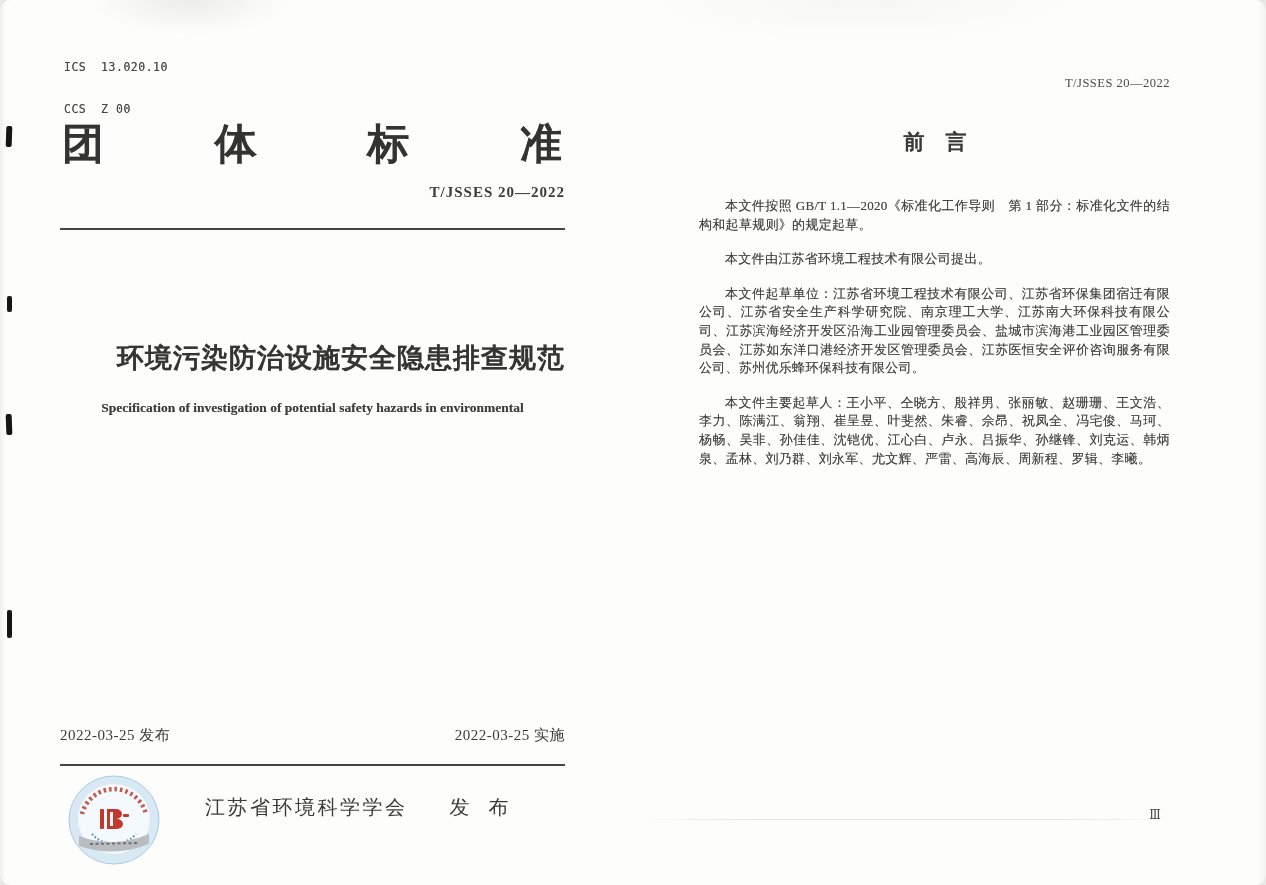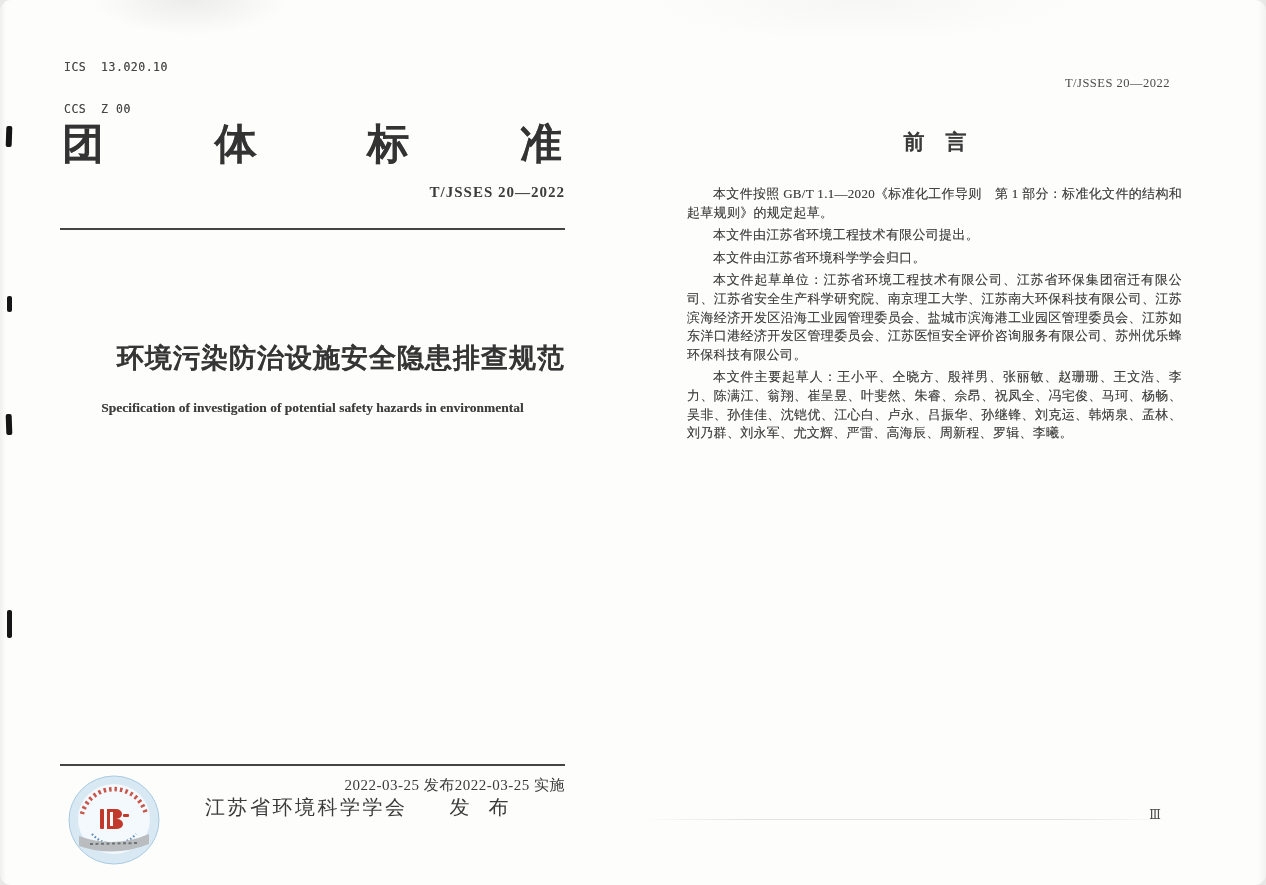--- a/index.html
+++ b/index.html
@@ -49,22 +49,22 @@
     font-family:Liberation Sans, sans-serif;
     font-weight:700;font-size:27px;letter-spacing:1px;color:#353535;
     text-shadow:0 0 .6px rgba(50,50,50,.5);
   }
   .title-en{
     left:45px;top:397px;width:535px;text-align:center;
     font-weight:700;font-size:13.5px;line-height:21px;color:#3d3d3d;
     text-shadow:0 0 .4px rgba(60,60,60,.5);
   }
   .dates-row{
-    left:60px;top:776px;width:505px;
-    display:flex;justify-content:flex-end;
+    left:60px;top:726px;width:505px;
+    display:flex;justify-content:space-between;
     font-size:15px;color:#3b3b3b;letter-spacing:.5px;
   }
   .publisher-row{
     left:205px;top:794px;
     display:flex;gap:42px;align-items:center;
     font-size:20px;color:#3b3b3b;
   }
   .publisher-name{letter-spacing:2.5px;}
   .publish-label{letter-spacing:7px;}
   .seal{left:66px;top:774px;}
@@ -78,21 +78,21 @@
     font-family:Liberation Serif, serif;
     font-weight:700;font-size:21px;color:#3a3a3a;
     text-shadow:0 0 .5px rgba(60,60,60,.5);
   }
   .foreword-body{
     left:683px;top:181px;width:503px;
     font-size:13px;line-height:18.6px;letter-spacing:.3px;
     text-align:justify;color:#424242;
     text-shadow:0 0 .45px rgba(70,70,70,.55);
   }
-  .foreword-body p{margin:4px;text-indent:2em;}
+  .foreword-body p{margin:16px;text-indent:2em;}
   .page-num{
     left:1100px;top:808px;width:110px;text-align:center;
     font-size:12px;color:#4a4a4a;
   }
   .fold-line{
     left:640px;top:819px;width:530px;height:1px;
     background:linear-gradient(90deg, rgba(0,0,0,0), rgba(0,0,0,.10) 20%, rgba(0,0,0,.10) 80%, rgba(0,0,0,0));
   }
   
   .edge-mark{background:#151515;border-radius:2px;}
@@ -170,21 +170,20 @@
 
   <div>
 
     <div class="abs hdr-code">T/JSSES 20—2022</div>
 
     <div class="abs foreword-heading">前　言</div>
 
     <div class="abs foreword-body">
       <p>本文件按照 GB/T 1.1—2020《标准化工作导则　第 1 部分：标准化文件的结构和起草规则》的规定起草。</p>
       <p>本文件由江苏省环境工程技术有限公司提出。</p>
-      <p>本文件由江苏省环境科学学会归口。</p>
       <p>本文件起草单位：江苏省环境工程技术有限公司、江苏省环保集团宿迁有限公司、江苏省安全生产科学研究院、南京理工大学、江苏南大环保科技有限公司、江苏滨海经济开发区沿海工业园管理委员会、盐城市滨海港工业园区管理委员会、江苏如东洋口港经济开发区管理委员会、江苏医恒安全评价咨询服务有限公司、苏州优乐蜂环保科技有限公司。</p>
       <p>本文件主要起草人：王小平、仝晓方、殷祥男、张丽敏、赵珊珊、王文浩、李力、陈满江、翁翔、崔呈昱、叶斐然、朱睿、佘昂、祝凤全、冯宅俊、马珂、杨畅、吴非、孙佳佳、沈铠优、江心白、卢永、吕振华、孙继锋、刘克运、韩炳泉、孟林、刘乃群、刘永军、尤文辉、严雷、高海辰、周新程、罗辑、李曦。</p>
     </div>
 
     <div class="abs fold-line"></div>
 
     <div class="abs page-num">Ⅲ</div>
   </div>
 
 </div>

